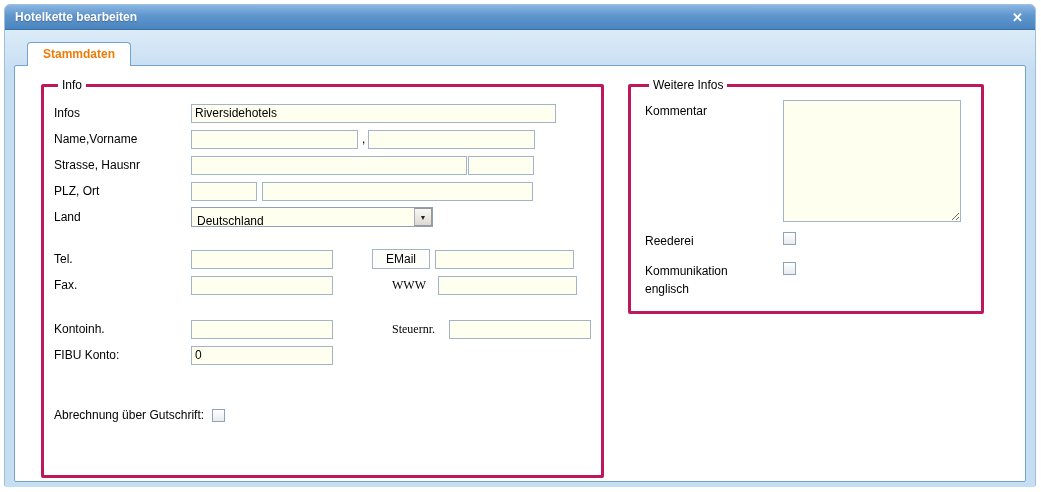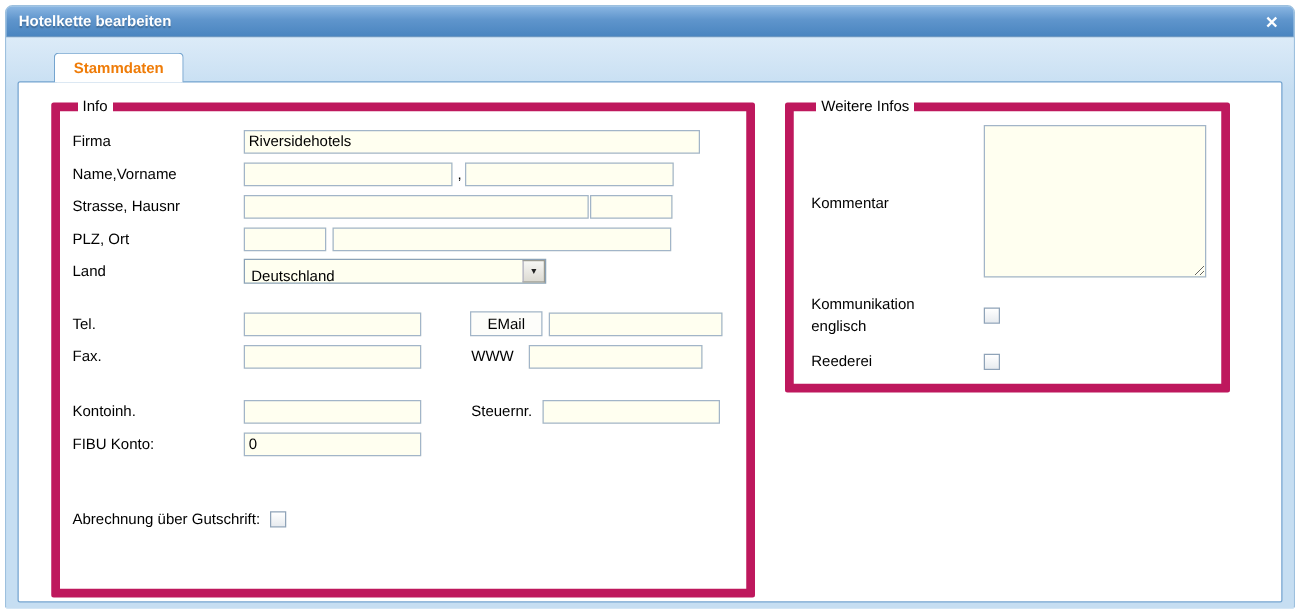--- a/index.html
+++ b/index.html
@@ -16,34 +16,34 @@
   .titlebar .title { color:#fff; font-weight:bold; font-size:12px; text-shadow:0 1px 1px rgba(0,0,0,.25); }
   .titlebar .close { color:#fff; font-weight:bold; font-size:13px; cursor:pointer; padding:0 2px; }
 
   .dialog-body { padding:12px 9px 6px;
                  background:linear-gradient(to bottom,#dcebf8 0px,#c6def2 42px,#c6def2 100%);
                  border-radius:0 0 0 0; height:457px; }
 
   .tabstrip { height:24px; padding-left:13px; position:relative; z-index:2; }
   .tab { display:inline-block; padding:4px 15px 5px; background:#fff; color:#ef7c08;
          font-weight:bold; font-size:12px; border:1px solid #74a4cf; border-bottom:none;
-         border-radius:4px 4px 0 0; cursor:pointer;margin-left:16px; }
+         border-radius:4px 4px 0 0; cursor:pointer; }
 
   .panel { position:relative; background:#fff; border:1px solid #74a4cf; border-radius:2px;
            height:417px; margin-top:-1px; z-index:1; }
 
-  fieldset { position:absolute; border:7px solid #be185d; border-radius:2px; }
+  fieldset { position:absolute; border:3px solid #be185d; border-radius:2px; }
   legend { font-size:12px; padding:0 4px; margin-left:4px; }
 
   .fs-info    { left:26px;  top:12px; width:563px; height:400px; padding:8px 0 0 10px; }
   .fs-weitere { left:613px; top:12px; width:356px; height:236px; padding:8px 12px 12px 14px; }
 
   .row { display:flex; align-items:center; height:26px; }
   .lbl { width:137px; flex:none; }
-  .lbl2 { margin-left:40px; width:57px; flex:none; }
+  .lbl2 { margin-left:59px; width:57px; flex:none;font-family:Liberation Serif, serif; }
 
   .txt { height:19px; border:1px solid #a2b5c8; background:#fffff0; font-family:inherit;
          font-size:12px; padding:1px 3px; outline:none; }
   .w365{width:365px} .w276{width:276px} .w271{width:271px} .w167{width:167px}
   .w142{width:142px} .w139{width:139px} .w66{width:66px}
 
   .comma { margin:0 3px 0 4px; }
   .adj { margin-left:1px; }
   .gap5 { margin-left:5px; }
 
@@ -58,21 +58,21 @@
   .email-btn { margin-left:39px; flex:none; border:1px solid #a2b5c8; background:#fdfdfa;
                padding:2px 13px; cursor:pointer; }
   .email-btn + .txt { margin-left:5px; }
 
   .checkbox { width:13px; height:13px; flex:none; border:1px solid #8fa3b8;
               background:linear-gradient(to bottom,#ffffff,#e7ebef); cursor:pointer; }
   .cb-gap { margin-left:8px; }
 
   .gap16{height:16px} .gap18{height:18px} .gap34{height:34px}
 
-  .wrow { display:flex; align-items:center; }
+  .wrow { display:flex; align-items:flex-start; }
   .wlbl { width:138px; flex:none; padding-top:2px; line-height:18px; }
   .wrap { padding-right:44px; }
   .comment { width:178px; height:122px; border:1px solid #a2b5c8; background:#fffff0;
              font-family:inherit; font-size:12px; outline:none; }
   .mt10{margin-top:10px} .mt8{margin-top:8px}
 </style>
 </head>
 <body>
 
 <div class="dialog">
@@ -87,21 +87,21 @@
     <div class="tabstrip">
       <span class="tab">Stammdaten</span>
     </div>
 
     <div class="panel">
 
       <fieldset class="fs-info">
         <legend>Info</legend>
 
         <div class="row">
-          <span class="lbl">Firma</span>
+          <span class="lbl">Infos</span>
           <input type="text" class="txt w365" value="Riversidehotels" style="">
         </div>
 
         <div class="row">
           <span class="lbl">Name,Vorname</span>
           <input type="text" class="txt w167" value="" style="">
           <span class="comma">,</span>
           <input type="text" class="txt w167" value="" style="">
         </div>
 
@@ -166,26 +166,26 @@
       </fieldset>
 
       <fieldset class="fs-weitere">
         <legend>Weitere Infos</legend>
 
         <div class="wrow">
           <span class="wlbl">Kommentar</span>
           <textarea class="comment" style=""></textarea>
         </div>
 
-        <div class="wrow mt10">
-          <span class="wlbl wrap">Kommunikation englisch</span>
+        <div class="wrow mt8">
+          <span class="wlbl">Reederei</span>
           <span class="checkbox" style="margin-top:2px"></span>
         </div>
 
-        <div class="wrow mt8">
-          <span class="wlbl">Reederei</span>
+        <div class="wrow mt10">
+          <span class="wlbl wrap">Kommunikation englisch</span>
           <span class="checkbox" style="margin-top:2px"></span>
         </div>
       </fieldset>
 
     </div>
   </div>
 </div>
 
 </body></html>

